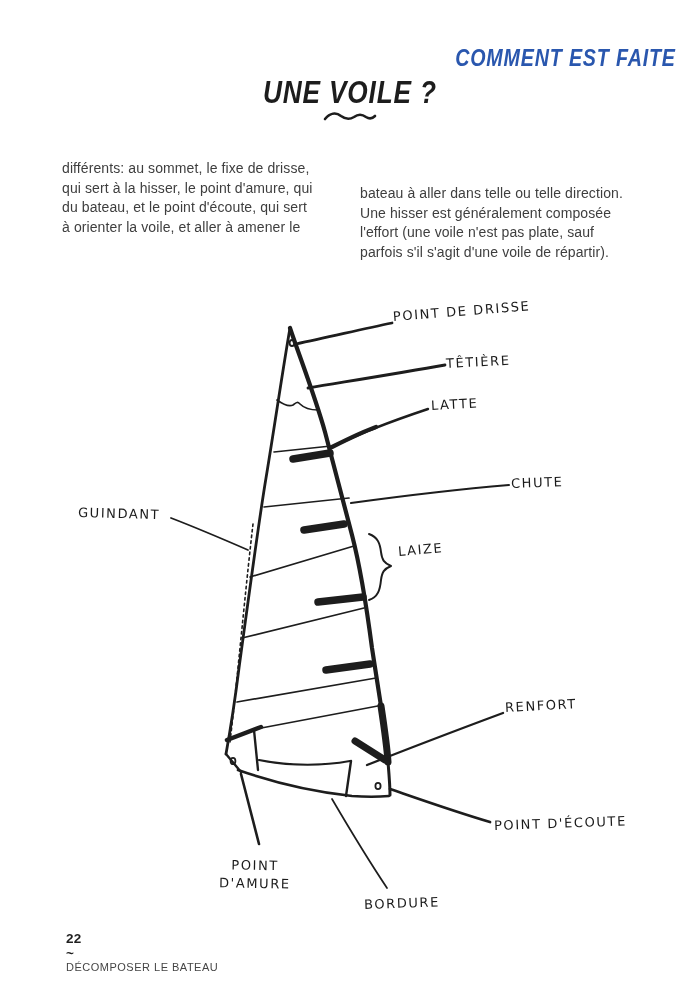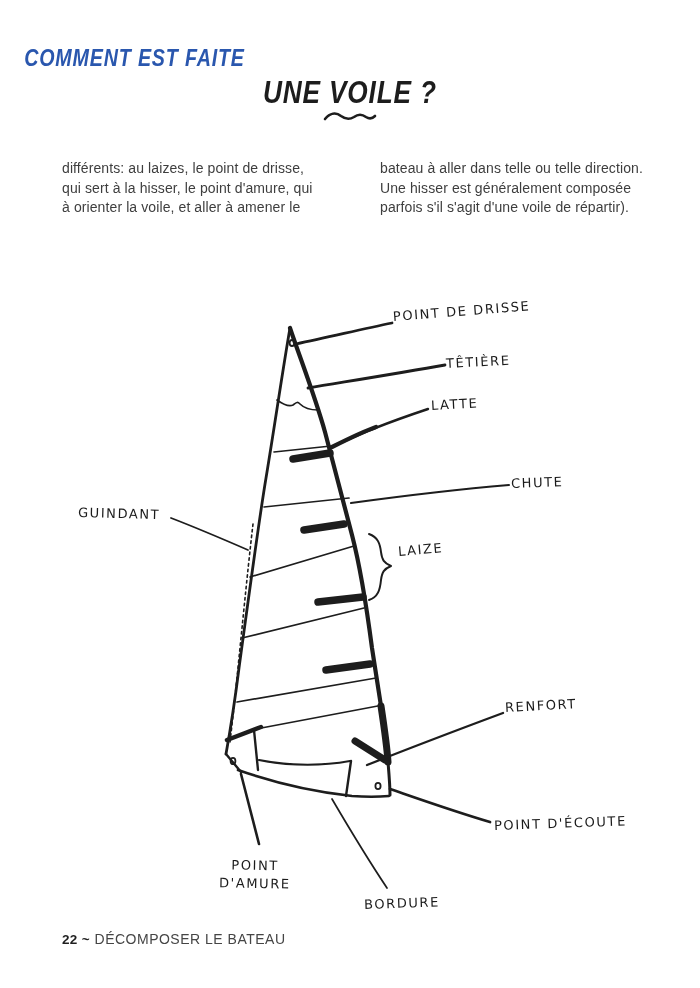--- a/index.html
+++ b/index.html
@@ -2,68 +2,70 @@
 <html><head>
 <meta charset="utf-8">
 <style>
   html,body{margin:0;padding:0;background:#e9e9e9;}
   .page{
     position:relative;width:700px;height:988px;margin:0 auto;
     background:#ffffff;overflow:hidden;
     font-family:"Liberation Sans",sans-serif;color:#3f3f3f;
   }
   .title1{
-    position:absolute;left:0;top:44px;width:700px;text-align:left;
+    position:absolute;left:0;top:44px;width:700px;text-align:right;
     font-family:"Liberation Sans",sans-serif;font-weight:bold;font-style:italic;
     font-size:24px;letter-spacing:1px;color:#2a57ae;white-space:nowrap;
   }
   .title1>span,.title2>span{display:inline-block;transform:scaleX(0.82);transform-origin:center;}
   .title2{
     position:absolute;left:0;top:74px;width:700px;text-align:center;
     font-family:"Liberation Sans",sans-serif;font-weight:bold;font-style:italic;
     font-size:32px;letter-spacing:1px;color:#1d1d1d;white-space:nowrap;
   }
   .squiggle{position:absolute;left:322px;top:110px;width:56px;height:14px;}
   
   .col{position:absolute;top:159px;font-size:14px;line-height:19.6px;color:#3e3e3e;white-space:nowrap;letter-spacing:0.1px;}
   .col1{left:62px;}
-  .col2{left:380px;}
+  .col2{left:360px;margin-top:25px;}
   
   .diagram-svg{position:absolute;left:0;top:0;width:700px;height:988px;}
   .hand-label{
     position:absolute;font-family:"DejaVu Sans",sans-serif;font-size:13px;
     letter-spacing:1.6px;color:#1b1b1b;white-space:nowrap;font-weight:500;
     transform-origin:left center;
   }
   .amure-block{text-align:center;line-height:17.5px;}
   
-  .footer{position:absolute;left:62px;top:931px;display:flex;align-items:baseline;color:#2e2e2e;}
+  .footer{position:absolute;left:62px;top:931px;display:flex;align-items:baseline;color:#2e2e2e;flex-direction:column;}
   .footer .pageno{font-weight:bold;font-size:13.5px;color:#1f1f1f;letter-spacing:0.3px;}
   .footer .tilde{font-weight:bold;font-size:13.5px;margin:0 5px 0 4px;color:#1f1f1f;}
-  .footer .section{font-size:14px;letter-spacing:0.5px;color:#454545;}
+  .footer .section{font-size:11px;letter-spacing:0.5px;color:#454545;}
 </style>
 </head>
 <body>
 
 <div class="page">
 
   <div class="title1"><span>COMMENT EST FAITE</span></div>
   <div class="title2"><span>UNE VOILE ?</span></div>
   <svg class="squiggle" viewBox="0 0 56 14">
     <path d="M3,9 C8,3 14,2 19,6 C23,9 27,10 32,7 C36,4 40,4 44,7 C47,9 50,9 53,6" fill="none" stroke="#1d1d1d" stroke-width="2.6" stroke-linecap="round"></path>
   </svg>
 
   <div class="col col1">
-    <div>différents: au laizes, le point de drisse,</div>
+    <div>différents: au sommet, le fixe de drisse,</div>
     <div>qui sert à la hisser, le point d'amure, qui</div>
+    <div>du bateau, et le point d'écoute, qui sert</div>
     <div>à orienter la voile, et aller à amener le</div>
   </div>
   <div class="col col2">
     <div>bateau à aller dans telle ou telle direction.</div>
     <div>Une hisser est généralement composée</div>
+    <div>l'effort (une voile n'est pas plate, sauf</div>
     <div>parfois s'il s'agit d'une voile de répartir).</div>
   </div>
 
   <svg class="diagram-svg" viewBox="0 0 700 988">
     <g fill="none" stroke="#1d1d1d" stroke-linecap="round" stroke-linejoin="round">
 
       <path d="M290,328 C283,368 274,430 266,478 C258,526 247,610 239,668 C235,700 230,732 226,754" stroke-width="2.8"></path>
 
       <path d="M253,524 C247,575 240,650 233,716 L230,742" stroke-width="1.6" stroke-dasharray="2.5 3.2"></path>
 

